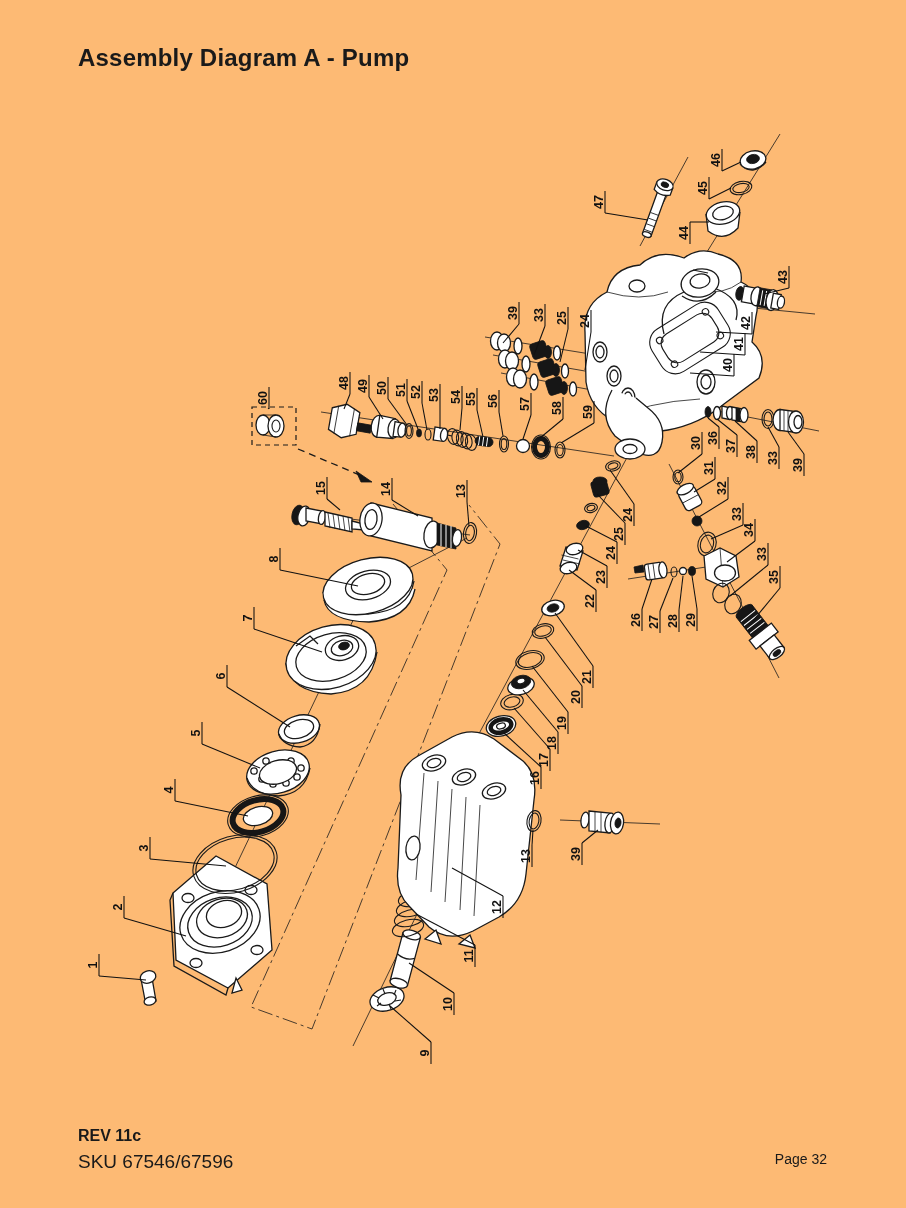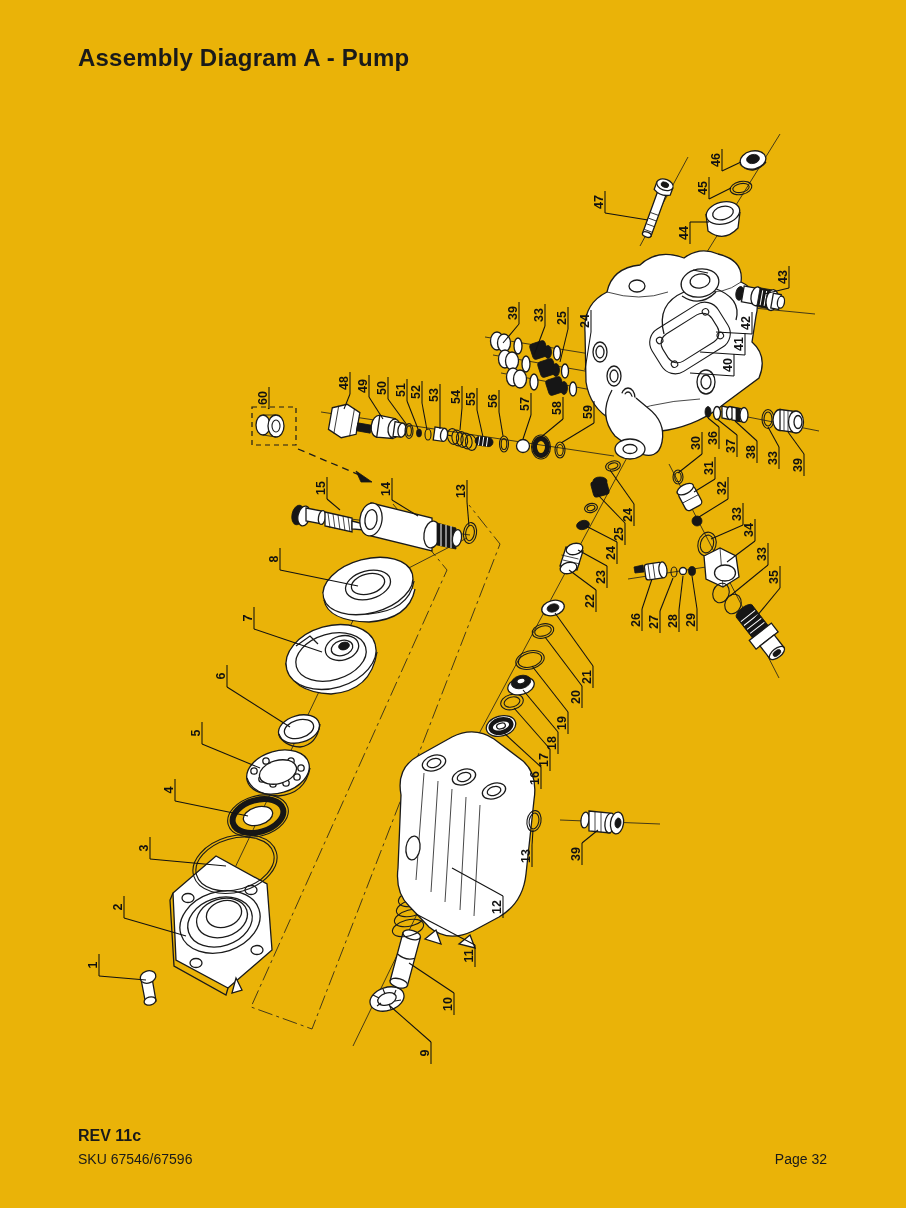--- a/index.html
+++ b/index.html
@@ -1,20 +1,20 @@
 <!DOCTYPE html>
 <html><head>
 <meta charset="utf-8">
 <style>
   html,body{margin:0;padding:0;background:#fff;}
-  #page{position:relative;width:906px;height:1208px;background:#eab308;overflow:hidden;
+  #page{position:relative;width:906px;height:1208px;background:#fdba74;overflow:hidden;
         font-family:"Liberation Sans",sans-serif;color:#1a1a1a;}
   .title{position:absolute;left:78px;top:44px;font-size:24px;font-weight:bold;letter-spacing:0.2px;}
   .rev{position:absolute;left:78px;top:1127px;font-size:16px;font-weight:bold;}
-  .sku{position:absolute;left:78px;top:1151px;font-size:14px;}
+  .sku{position:absolute;left:78px;top:1151px;font-size:19px;}
   .support{position:absolute;left:0;top:1151px;width:906px;text-align:center;
            font-size:14px;font-weight:bold;line-height:19px;}
   .pagenum{position:absolute;right:79px;top:1151px;font-size:14px;}
   #diagram{position:absolute;left:0;top:0;}
   
   .p{fill:#fff;stroke:#1a1a1a;stroke-width:1.3;}
   .ln{fill:none;stroke:#1a1a1a;stroke-width:1.1;}
   .thin{stroke-width:0.8;}
   .dk{fill:#161616;stroke:#161616;stroke-width:0.8;}
   .wt{stroke:#fff;fill:none;stroke-width:1;}

